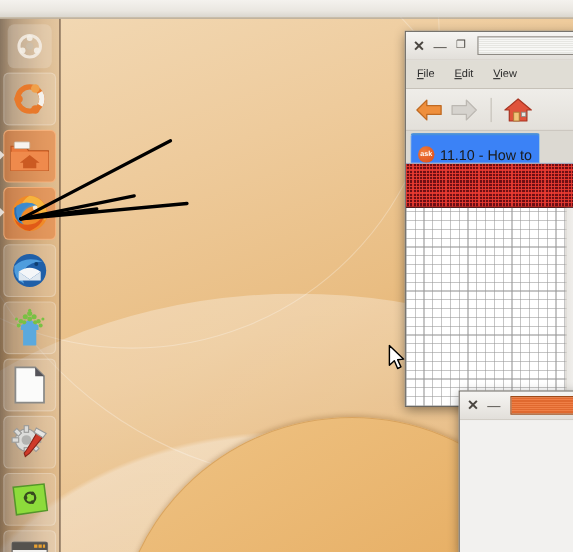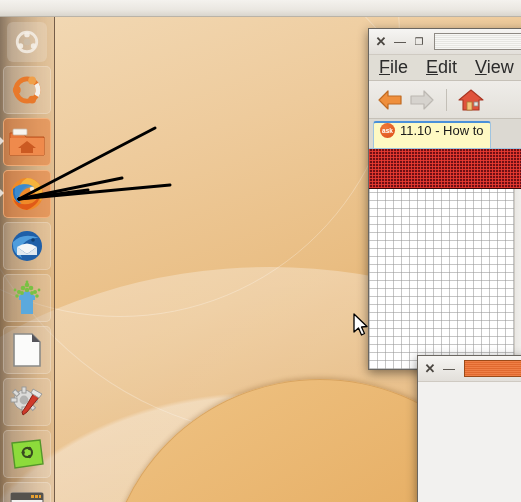--- a/index.html
+++ b/index.html
@@ -135,47 +135,47 @@
   }
 
   .menubar {
     height: 26px;
     background: #e0ddd5;
     border-bottom: 1px solid #c6c1b8;
     display: flex; align-items: center;
     padding-left: 10px;
     gap: 18px;
   }
-  .menu-item { font-size: 18px; color: #2b2b2b; white-space: nowrap; cursor: default; }
+  .menu-item { font-size: 10px; color: #2b2b2b; white-space: nowrap; cursor: default; }
   .menu-item u { text-decoration: underline; }
 
   .toolbar {
     height: 38px;
     background: linear-gradient(180deg, #efedE9 0%, #e3e0da 100%);
     border-bottom: 1px solid #c6c1b8;
     display: flex; align-items: center;
     padding-left: 8px; gap: 6px;
   }
   .tb-sep { width: 1px; height: 22px; background: #c3bfb7; margin: 0 5px; }
 
   .tabstrip {
     height: 30px;
     background: #dcd9d2;
     display: flex; align-items: flex-end;
     padding-left: 4px;
     border-bottom: 1px solid #9fc4e0;
   }
   .tab {
     height: 27px;
-    background: #fef9c3;
+    background: #3b82f6;
     border: 1px solid #9fc4e0;
     border-bottom: none;
     border-top: 2px solid #4a90d9;
     border-radius: 3px 3px 0 0;
-    display: flex; align-items: flex-start;
+    display: flex; align-items: flex-end;
     padding: 0 6px; gap: 5px;
     overflow: hidden; white-space: nowrap;
   }
   .tab-label { font-size: 13px; color: #1a1a1a; white-space: nowrap; }
   .favicon {
     width: 15px; height: 15px; flex: 0 0 15px;
     border-radius: 50%;
     background: radial-gradient(circle at 35% 30%, #f07b3a, #dc4a18);
     color: #fff; font-size: 6.5px; font-weight: bold;
     display: flex; align-items: center; justify-content: center;

